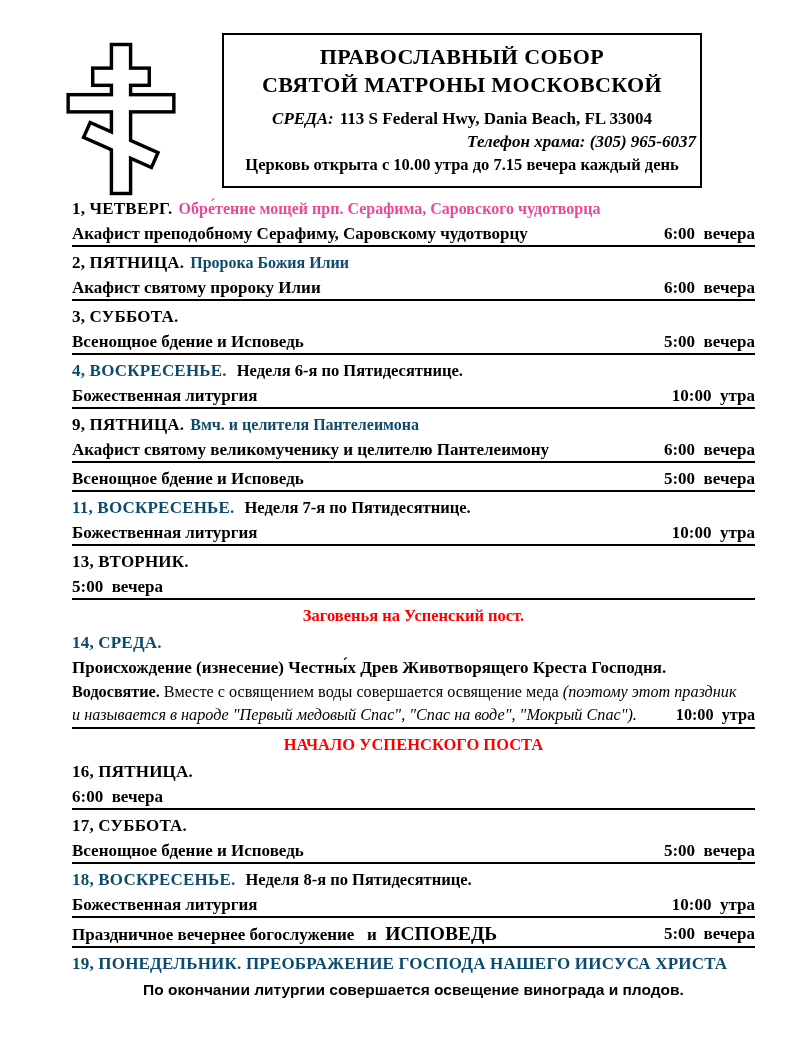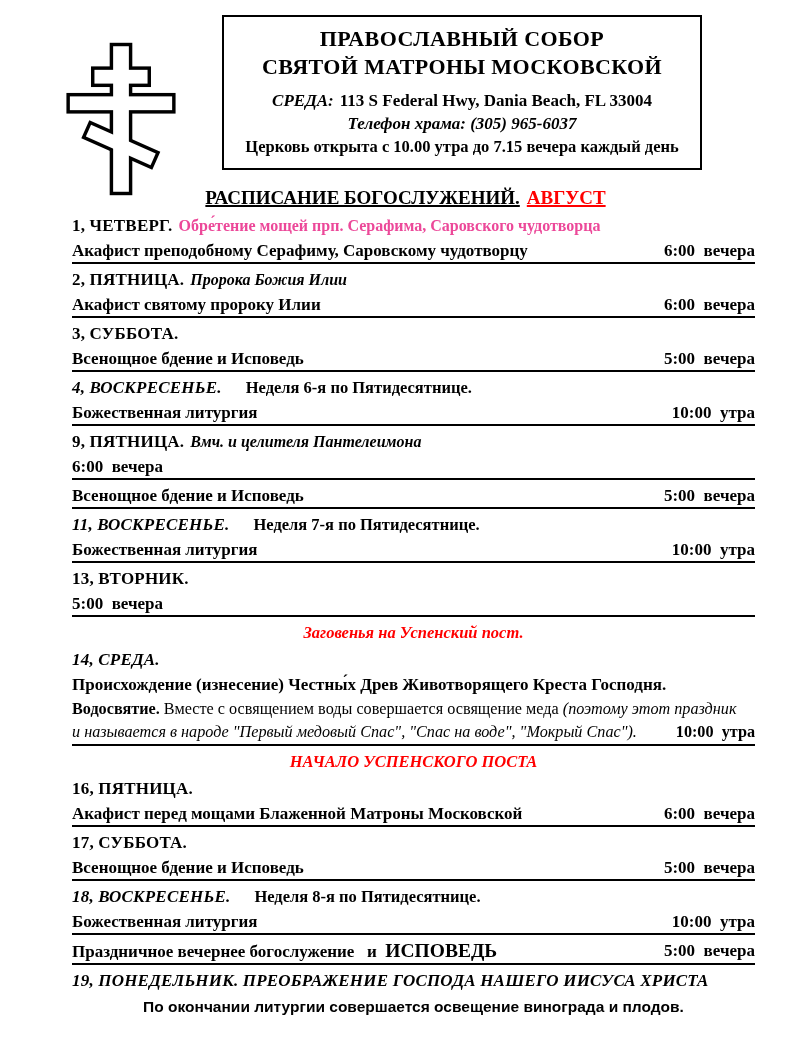--- a/index.html
+++ b/index.html
@@ -5,56 +5,56 @@
   html,body{margin:0;padding:0;}
   body{
     width:811px;height:1050px;background:#ffffff;overflow:hidden;
     font-family:"Liberation Serif", serif;
     color:#000;font-weight:bold;
     -webkit-font-smoothing:antialiased;
   }
   .page{position:relative;width:811px;height:1050px;}
 
   
-  .masthead{position:relative;height:162px;padding-top:15px;}
+  .masthead{position:relative;height:162px;padding-top:33px;}
   .cross{position:absolute;left:62px;top:40px;width:118px;height:158px;}
   .infobox{
     margin-left:222px;width:468px;
     border:2px solid #000;
     text-align:center;padding:8px 4px 10px;
   }
   .church-title{font-size:22px;line-height:28px;letter-spacing:.4px;}
   .addr{font-size:17px;line-height:23px;margin-top:8px;}
   .addr-label{font-style:italic;margin-right:6px;}
-  .phone{font-size:17px;line-height:23px;font-style:italic;}
+  .phone{font-size:17px;line-height:23px;font-style:italic;text-align:right;}
   .hours{font-size:16.5px;line-height:23px;}
 
   
   .sched-title{text-align:center;font-size:19px;margin:10px 0 3px;}
   .st-main{text-decoration:underline;text-decoration-thickness:2px;}
   .st-month{color:#ff0000;text-decoration:underline;text-decoration-thickness:2px;margin-left:7px;}
 
   
   #schedule{margin:0 56px 0 72px;}
   .row{font-size:17px;line-height:23px;}
   .day{padding-top:2px;}
   .day-label{letter-spacing:.2px;}
   .feast{margin-left:6px;font-size:16px;}
-  .feast.black{margin-left:24px;font-size:16.5px;}
+  .feast.black{margin-left:10px;font-size:16.5px;}
   .green{color:#ec4899;}
-  .red{color:#000000;font-style:italic;}
+  .red{color:#0c4a6e;}
   .service{
     display:flex;justify-content:space-between;align-items:flex-start;
     border-bottom:2.5px solid #000;
     padding-top:2px;margin-bottom:2px;
   }
   .svc-text{white-space:pre-wrap;}
   .svc-big{font-size:19.5px;}
   .svc-time{white-space:pre;}
-  .center-red{text-align:center;color:#ff0000;font-style:italic;font-size:16.5px;padding:2px 0;}
+  .center-red{text-align:center;color:#ff0000;font-size:16.5px;padding:2px 0;}
   .plain{padding-top:2px;}
   .para-line1{font-size:16.2px;line-height:23px;padding-top:2px;}
   .p-normal{font-weight:normal;}
   .p-italic{font-weight:normal;font-style:italic;}
   .para-line2{
     display:flex;justify-content:space-between;align-items:flex-end;
     border-bottom:2.5px solid #000;margin-bottom:2px;
     font-size:16.2px;line-height:23px;
   }
   .para-line2 .p-italic{font-weight:normal;}
@@ -88,23 +88,20 @@
       <div class="church-title">ПРАВОСЛАВНЫЙ СОБОР</div>
       <div class="church-title">СВЯТОЙ МАТРОНЫ МОСКОВСКОЙ</div>
       <div class="addr">
         <span class="addr-label">СРЕДА:</span><span>113 S Federal Hwy, Dania Beach, FL 33004</span>
       </div>
       <div class="phone">Телефон храма: (305) 965-6037</div>
       <div class="hours">Церковь открыта с 10.00 утра до 7.15 вечера каждый день</div>
     </div>
   </header>
 
-  <div class="sched-title">
-    <span class="st-main">РАСПИСАНИЕ БОГОСЛУЖЕНИЙ.</span><span class="st-month">АВГУСТ</span>
-  </div>
 
   <main id="schedule">
       <div class="row day"><span class="day-label">1, ЧЕТВЕРГ.</span><span class="feast green">Обре́тение мощей прп. Серафима, Саровского чудотворца</span></div>
       <div class="row service">
         <span class="svc-text">Акафист преподобному Серафиму, Саровскому чудотворцу</span>
         <span class="svc-time">6:00  вечера</span>
       </div>
       <div class="row day"><span class="day-label">2, ПЯТНИЦА.</span><span class="feast red">Пророка Божия Илии</span></div>
       <div class="row service">
         <span class="svc-text">Акафист святому пророку Илии</span>
@@ -115,20 +112,21 @@
         <span class="svc-text">Всенощное бдение и Исповедь</span>
         <span class="svc-time">5:00  вечера</span>
       </div>
       <div class="row day"><span class="day-label red">4, ВОСКРЕСЕНЬЕ.</span><span class="feast black">Неделя 6-я по Пятидесятнице.</span></div>
       <div class="row service">
         <span class="svc-text">Божественная литургия</span>
         <span class="svc-time">10:00  утра</span>
       </div>
       <div class="row day"><span class="day-label">9, ПЯТНИЦА.</span><span class="feast red">Вмч. и целителя Пантелеимона</span></div>
       <div class="row service">
+        <span class="svc-text">Акафист святому великомученику и целителю Пантелеимону</span>
         <span class="svc-time">6:00  вечера</span>
       </div>
       <div class="row service">
         <span class="svc-text">Всенощное бдение и Исповедь</span>
         <span class="svc-time">5:00  вечера</span>
       </div>
       <div class="row day"><span class="day-label red">11, ВОСКРЕСЕНЬЕ.</span><span class="feast black">Неделя 7-я по Пятидесятнице.</span></div>
       <div class="row service">
         <span class="svc-text">Божественная литургия</span>
         <span class="svc-time">10:00  утра</span>
@@ -143,21 +141,20 @@
       <div class="row para">
         <div class="para-line1"><span class="p-bold">Водосвятие.</span><span class="p-normal"> Вместе с освящением воды совершается освящение меда </span><span class="p-italic">(поэтому этот праздник</span></div>
         <div class="para-line2">
           <span class="p-italic">и называется в народе "Первый медовый Спас", "Спас на воде", "Мокрый Спас").</span>
           <span class="svc-time">10:00  утра</span>
         </div>
       </div>
       <div class="row center-red">НАЧАЛО УСПЕНСКОГО ПОСТА</div>
       <div class="row day"><span class="day-label">16, ПЯТНИЦА.</span></div>
       <div class="row service">
-        <span class="svc-text">Акафист перед мощами Блаженной Матроны Московской</span>
         <span class="svc-time">6:00  вечера</span>
       </div>
       <div class="row day"><span class="day-label">17, СУББОТА.</span></div>
       <div class="row service">
         <span class="svc-text">Всенощное бдение и Исповедь</span>
         <span class="svc-time">5:00  вечера</span>
       </div>
       <div class="row day"><span class="day-label red">18, ВОСКРЕСЕНЬЕ.</span><span class="feast black">Неделя 8-я по Пятидесятнице.</span></div>
       <div class="row service">
         <span class="svc-text">Божественная литургия</span>

